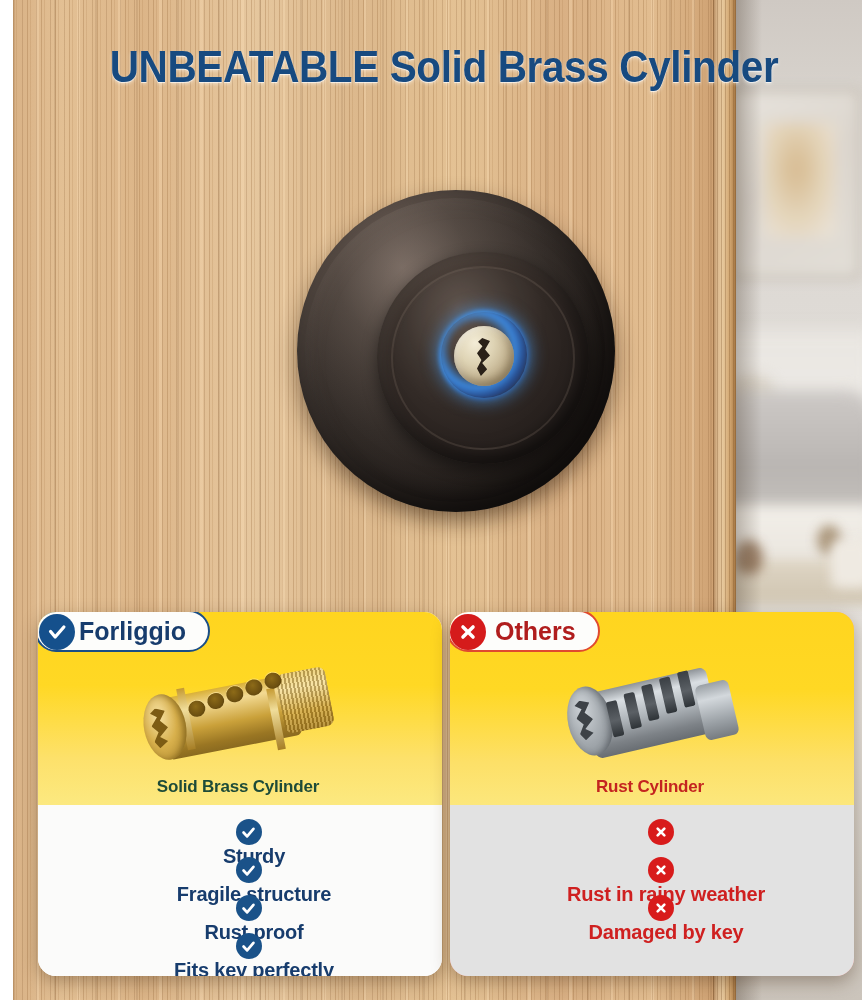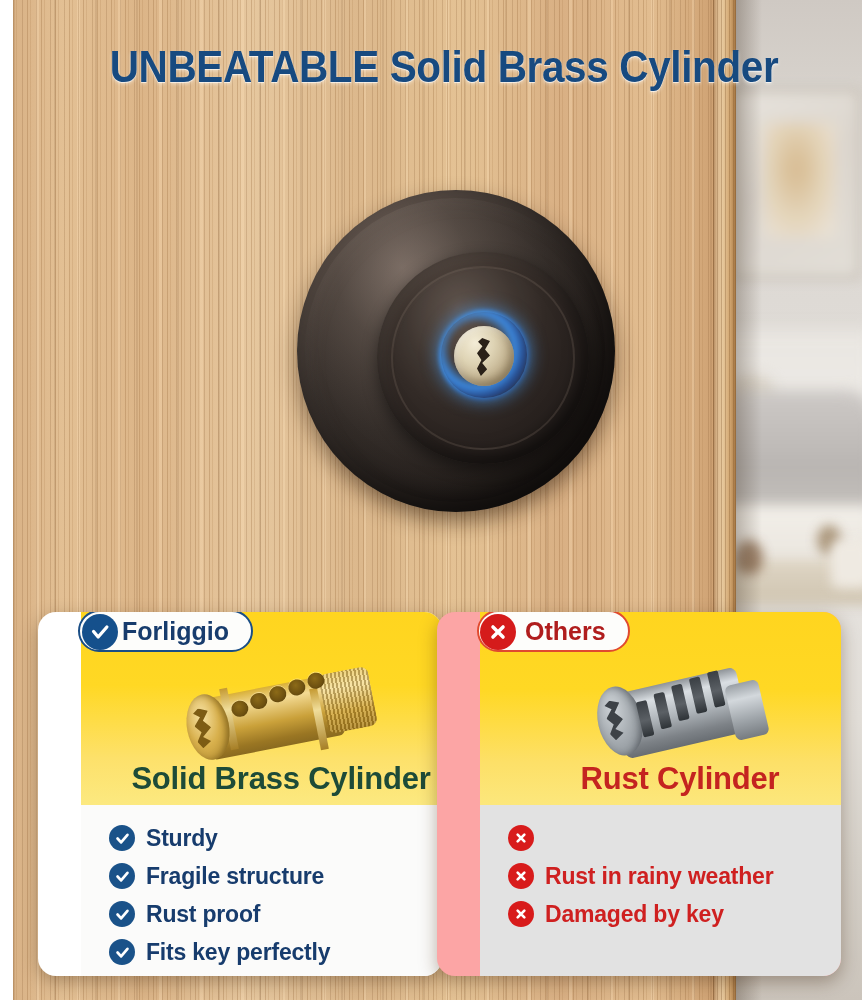--- a/index.html
+++ b/index.html
@@ -195,24 +195,23 @@
     clip-path: polygon(40% 0%, 100% 8%, 62% 30%, 100% 46%, 40% 66%, 78% 82%, 30% 100%, 0% 80%, 34% 58%, 0% 40%, 42% 22%, 8% 10%);
   }
 
   
   .panel {
     position: absolute;
     width: 404px;
     border-radius: 18px;
     overflow: hidden;
     box-shadow: 0 6px 18px rgba(60,35,12,.35);
-    padding-left: 43px;
   }
   .panel-left  { left: 25px;  top: 612px; height: 364px; background: #ffffff; }
-  .panel-right { left: 424px; top: 612px; height: 364px; background: #fca5a5; }
+  .panel-right { left: 437px; top: 612px; height: 364px; background: #fca5a5; }
 
   .panel-top {
     position: relative;
     height: 193px;
     background: linear-gradient(180deg, #ffd51f 0%, #ffd824 38%, #fde16b 76%, #fce980 100%);
   }
   .panel-right .panel-top {
     background: linear-gradient(180deg, #ffd51f 0%, #ffd824 40%, #fde068 78%, #fce77c 100%);
   }
 
@@ -312,39 +311,40 @@
   }
   .zinc-slots { position: absolute; left: 56px; top: 20px; width: 100px; height: 40px; transform: rotate(-13deg); }
   .zinc-gap {
     position: absolute; top: 0; width: 11px; height: 36px; border-radius: 2px;
     background: linear-gradient(180deg, #3a3f44 0%, #5b6065 55%, #2e3337 100%);
   }
 
   .prod-label {
     position: absolute; left: 0; bottom: 8px; width: 400px;
     text-align: center;
-    font-size: 31px; font-weight: bold;
+    font-size: 17px; font-weight: bold;
     letter-spacing: -0.2px;
   }
   .prod-label-good { color: #1d4b38; }
   .prod-label-bad  { color: #c42420; }
 
   .panel-list {
     position: relative;
     height: 171px;
     padding: 14px 0 0 28px;
   }
   .panel-left  .panel-list { background: #fbfbfa; }
   .panel-right .panel-list { background: #e2e2e2; }
 
   .feat {
     display: flex; align-items: center;
     height: 38px;
-    font-size: 23px; font-weight: bold;
+    font-size: 20px; font-weight: bold;
     letter-spacing: -0.2px;
+    flex-direction: column;
   }
   .feat-good { color: #173c6d; }
   .feat-bad  { color: #cf2020; }
 
   .feat-icon {
     width: 26px; height: 26px; border-radius: 50%;
     margin-right: 11px; flex: 0 0 26px;
     display: flex; align-items: center; justify-content: center;
   }
   .feat-icon-check { background: #1a5289; }

